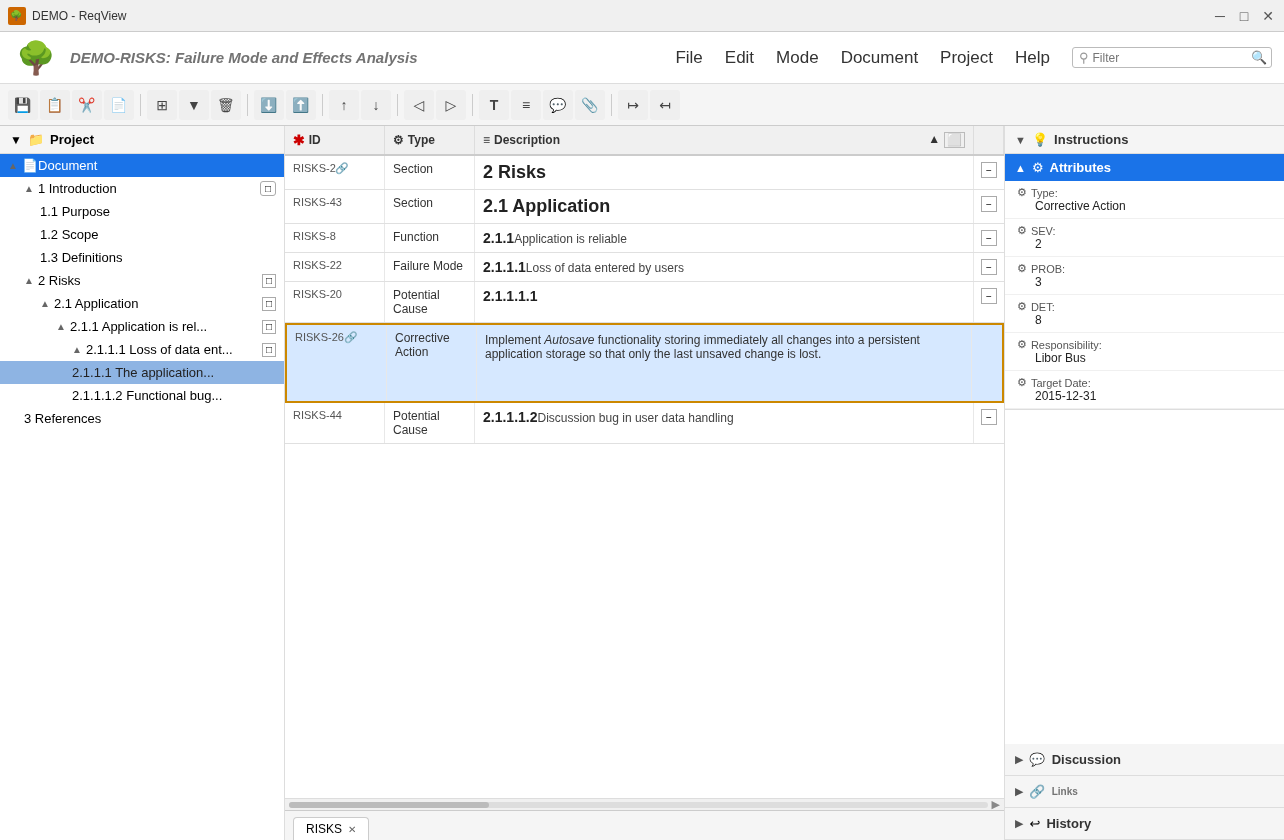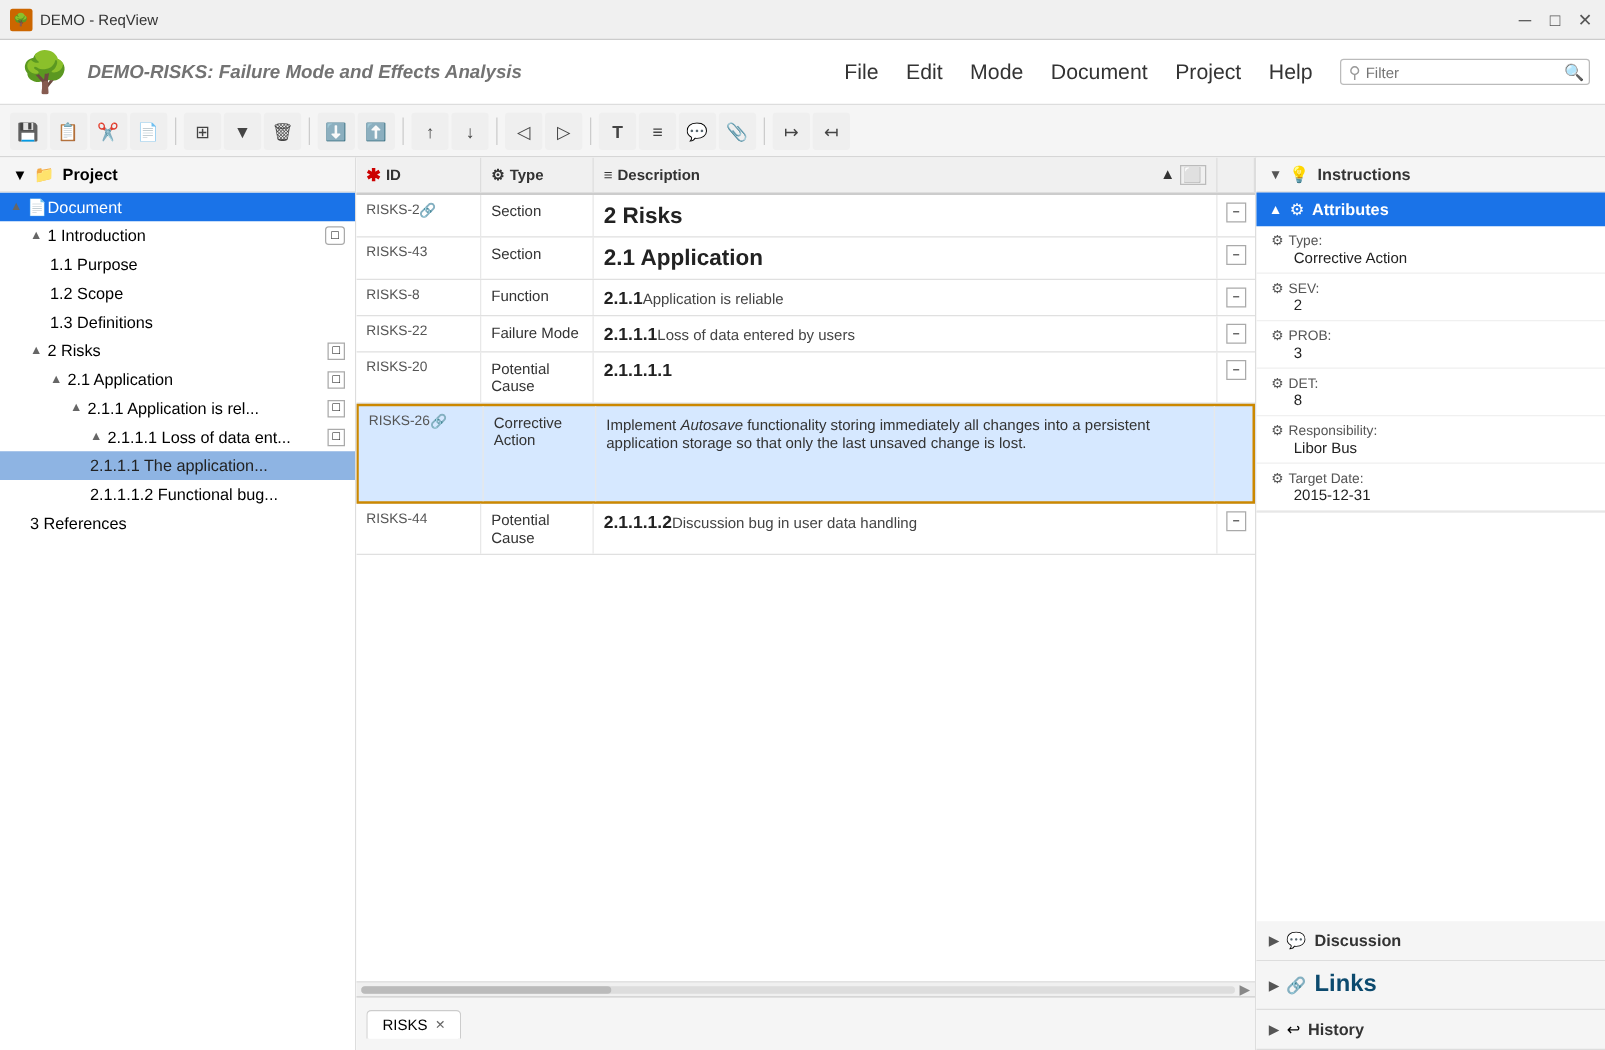--- a/index.html
+++ b/index.html
@@ -55,21 +55,21 @@
     .td-id { font-size: 11px; color: #555; }
     .td-link { color: #1a73e8; font-size: 11px; }
     .td-type { font-size: 12px; color: #333; }
     .td-desc-title { font-size: 14px; font-weight: bold; color: #222; }
     .td-desc-title.section { font-size: 18px; }
     .td-desc-sub { font-size: 12px; color: #444; margin-top: 2px; }
     .td-collapse { display: flex; align-items: flex-start; padding: 6px 4px; justify-content: center; }
     .collapse-btn { width: 16px; height: 16px; border: 1px solid #aaa; display: flex; align-items: center; justify-content: center; font-size: 10px; cursor: pointer; background: white; }
 
     
-    .tab-bar { height: 43px; display: flex; align-items: center; border-top: 1px solid #ccc; background: #f5f5f5; padding: 0 8px; }
+    .tab-bar { height: 30px; display: flex; align-items: flex-end; border-top: 1px solid #ccc; background: #f5f5f5; padding: 0 8px; }
     .tab { padding: 4px 12px; border: 1px solid #ccc; border-bottom: none; background: white; font-size: 12px; cursor: pointer; display: flex; align-items: center; gap: 6px; border-radius: 4px 4px 0 0; }
     .tab-close { font-size: 10px; color: #666; }
 
     
     .scroll-area { height: 12px; background: #f0f0f0; border-top: 1px solid #ddd; display: flex; align-items: center; padding: 0 4px; }
     .scrollbar-track { flex: 1; height: 6px; background: #ddd; border-radius: 3px; }
     .scrollbar-thumb { width: 200px; height: 6px; background: #bbb; border-radius: 3px; }
 
     
     .right-panel { width: 280px; background: white; border-left: 1px solid #ddd; display: flex; flex-direction: column; overflow: hidden; }
@@ -448,21 +448,21 @@
 
     <div class="right-section-collapsed">
       <span style="font-size:11px;color:#555;">▶</span>
       <span>💬</span>
       <span style="font-size:13px;font-weight:bold;color:#333;">Discussion</span>
     </div>
 
     <div class="right-section-collapsed">
       <span style="font-size:11px;color:#555;">▶</span>
       <span>🔗</span>
-      <span style="font-size:19px;font-weight:bold;color:#0c4a6e;text-align:right;">Links</span>
+      <span style="font-size:10px;font-weight:bold;color:#737373;text-align:right;">Links</span>
     </div>
 
     <div class="right-section-collapsed">
       <span style="font-size:11px;color:#555;">▶</span>
       <span>↩</span>
       <span style="font-size:13px;font-weight:bold;color:#333;">History</span>
     </div>
 
   </div>
 </div>

